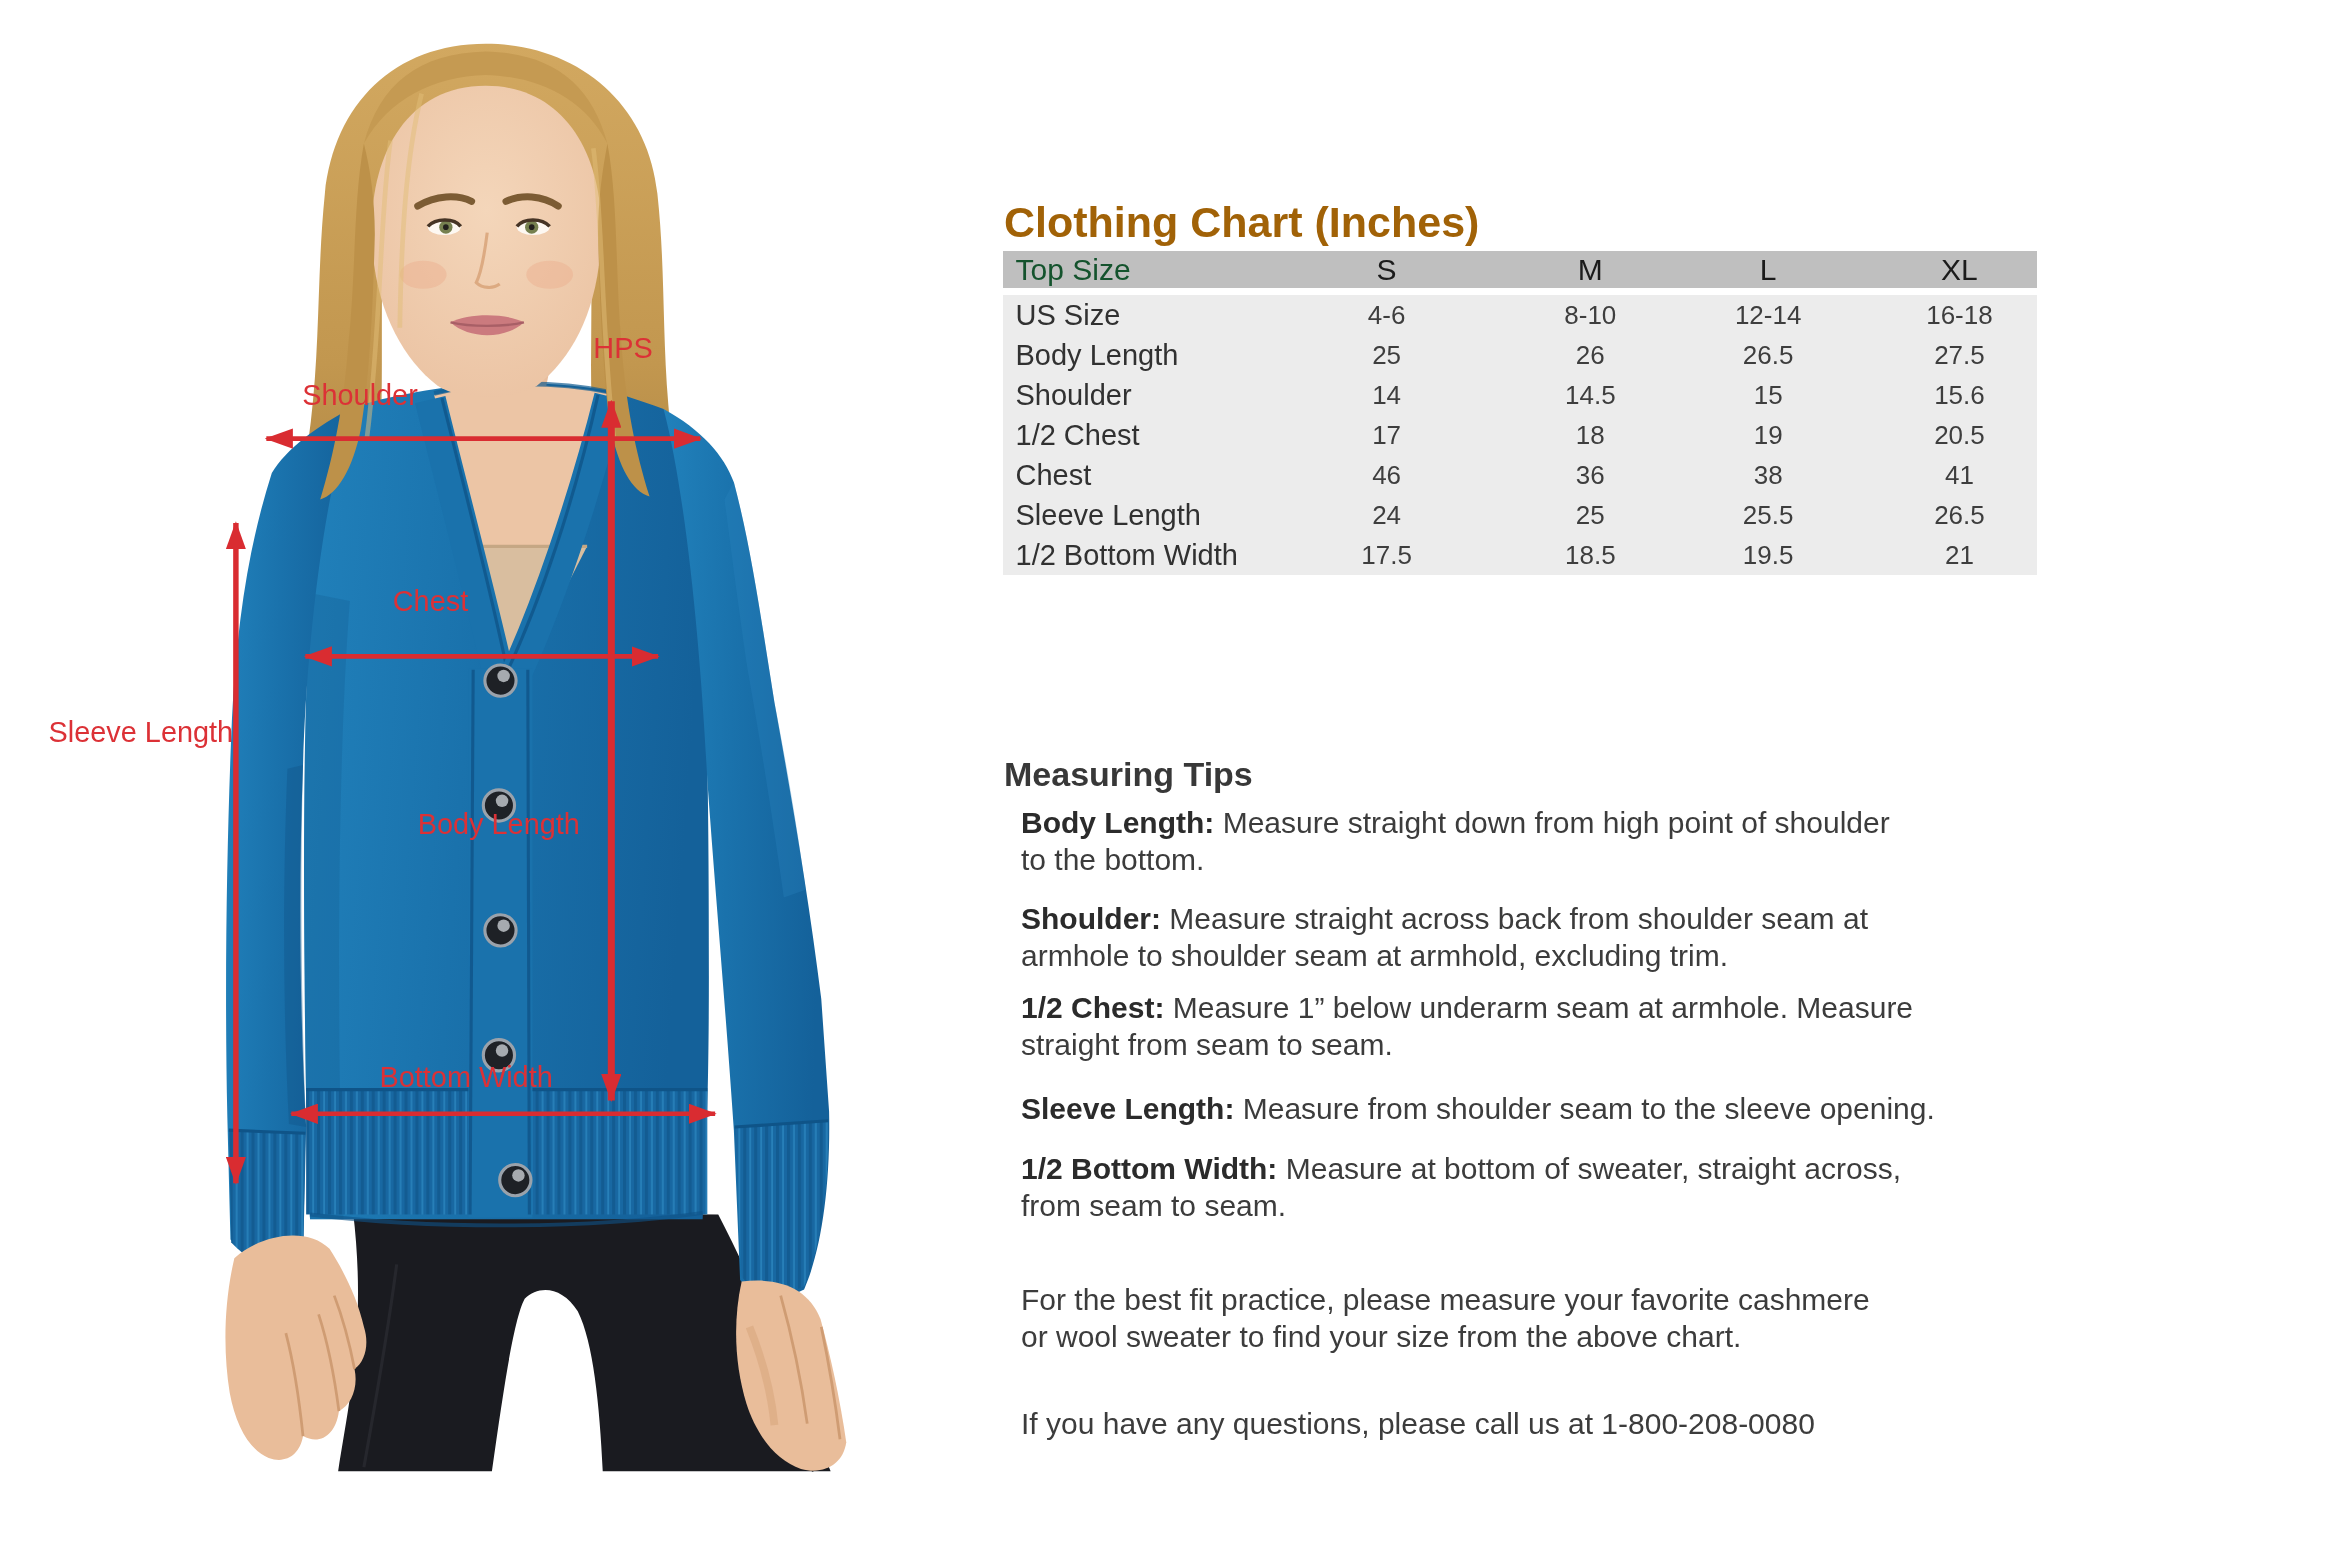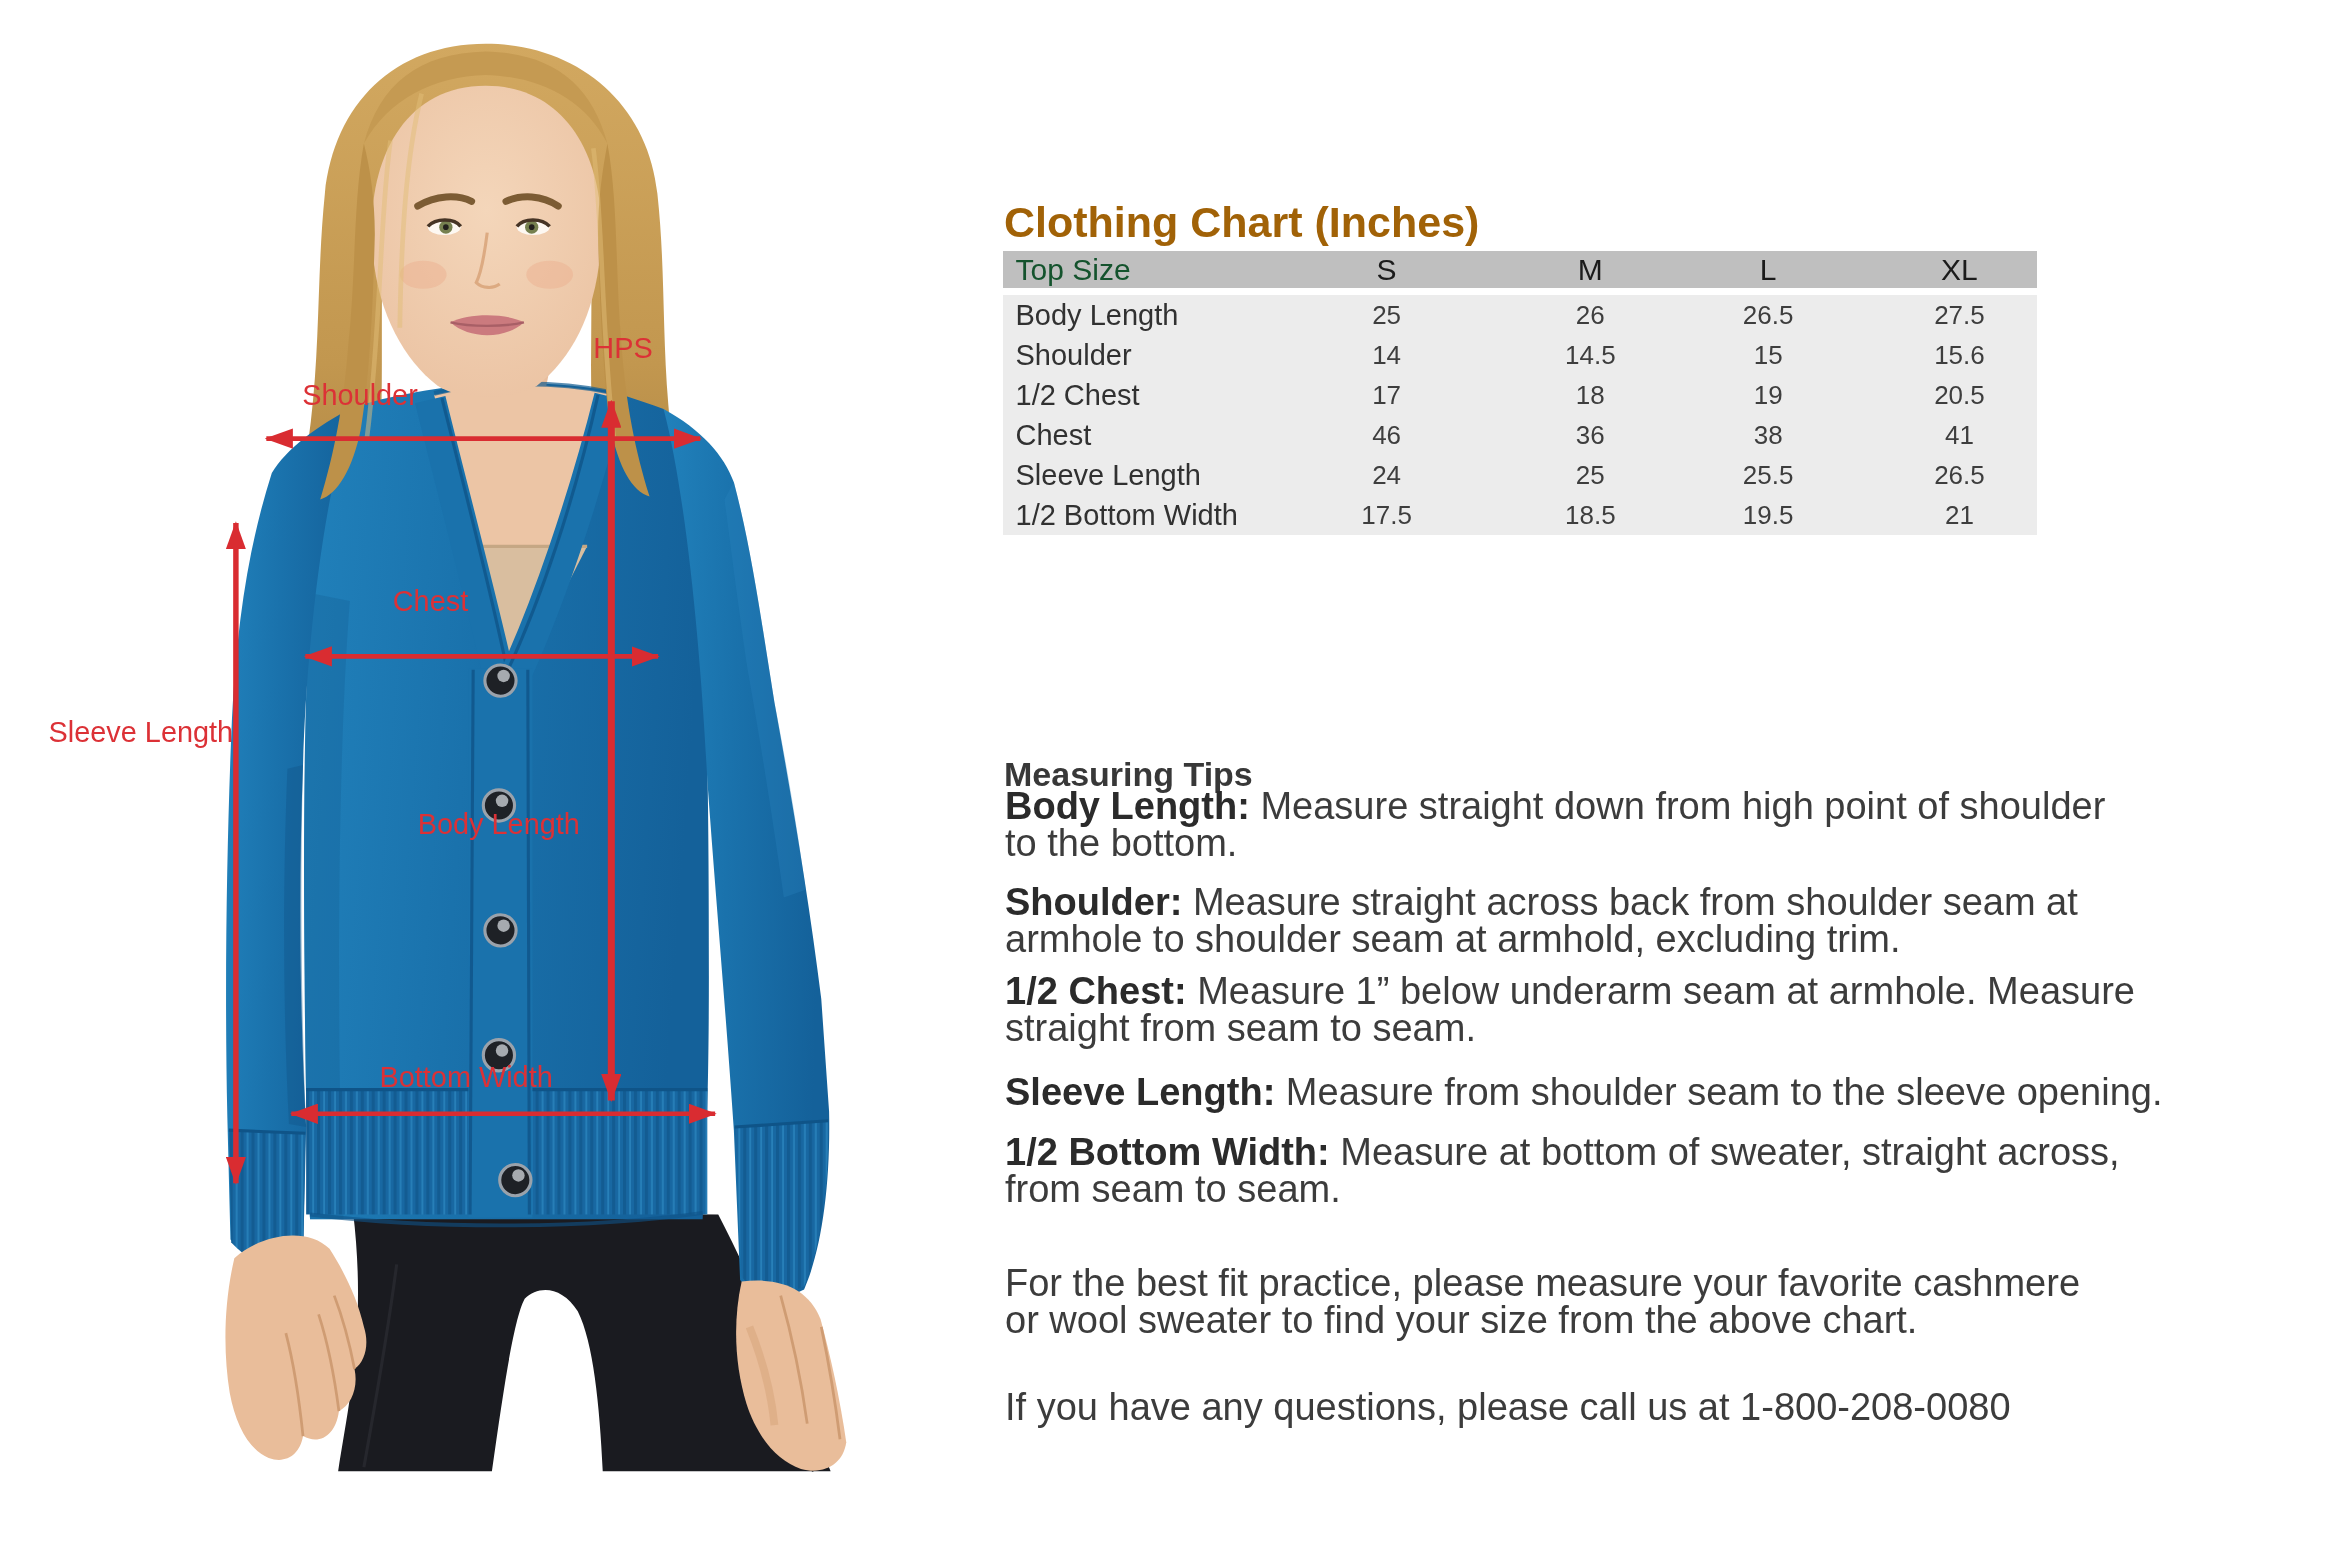--- a/index.html
+++ b/index.html
@@ -30,22 +30,22 @@
     font-size:26px;color:#3e3e3e;white-space:nowrap;
   }
   .t-head .cell-val{font-size:30px;color:#1b1b1b;}
   .p0{left:37.1%}.p1{left:56.8%}.p2{left:74.0%}.p3{left:92.5%}
 
   .tips-title{
     position:absolute;left:1004px;top:727px;
     font-size:34px;font-weight:700;color:#383838;white-space:nowrap;
   }
   .tip{
-    position:absolute;left:1005px;margin:0;width:1218px;
-    font-size:38px;line-height:37px;color:#3c3c3c;white-space:pre-line;
+    position:absolute;left:1005px;margin:16px;width:1218px;
+    font-size:30px;line-height:37px;color:#3c3c3c;white-space:pre-line;
   }
   .tip b{color:#2b2b2b;}
 </style>
 </head>
 <body>
 
 <div class="stage">
 
   <svg id="model-svg" width="976" height="1561" viewBox="0 0 1250 2000">
     <defs>
@@ -238,20 +238,27 @@
   <div class="size-table">
     <div class="t-head">
       <span class="cell-label">Top Size</span>
       <span class="cell-val p0">S</span>
       <span class="cell-val p1">M</span>
       <span class="cell-val p2">L</span>
       <span class="cell-val p3">XL</span>
     </div>
     <div class="t-body">
       <div class="t-row">
+        <span class="cell-label">US Size</span>
+        <span class="cell-val p0">4-6</span>
+        <span class="cell-val p1">8-10</span>
+        <span class="cell-val p2">12-14</span>
+        <span class="cell-val p3">16-18</span>
+      </div>
+      <div class="t-row">
         <span class="cell-label">Body Length</span>
         <span class="cell-val p0">25</span>
         <span class="cell-val p1">26</span>
         <span class="cell-val p2">26.5</span>
         <span class="cell-val p3">27.5</span>
       </div>
       <div class="t-row">
         <span class="cell-label">Shoulder</span>
         <span class="cell-val p0">14</span>
         <span class="cell-val p1">14.5</span>

